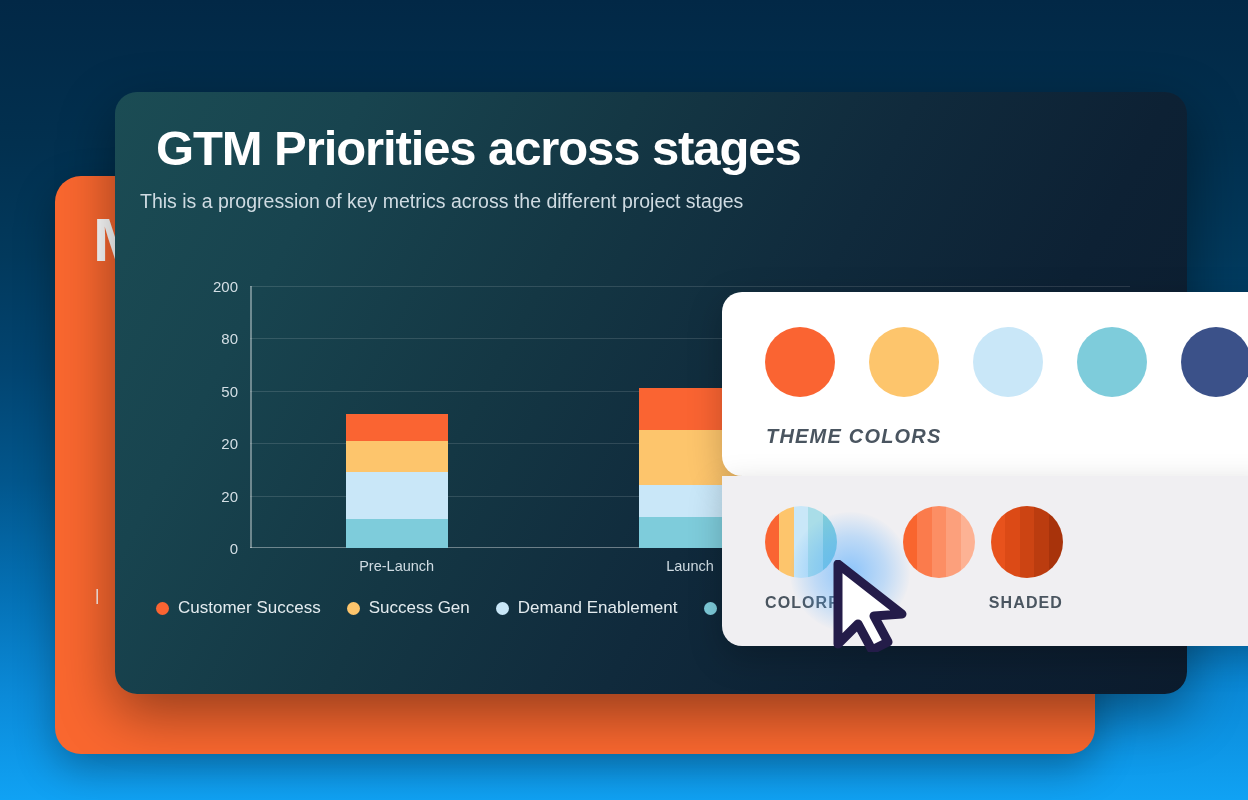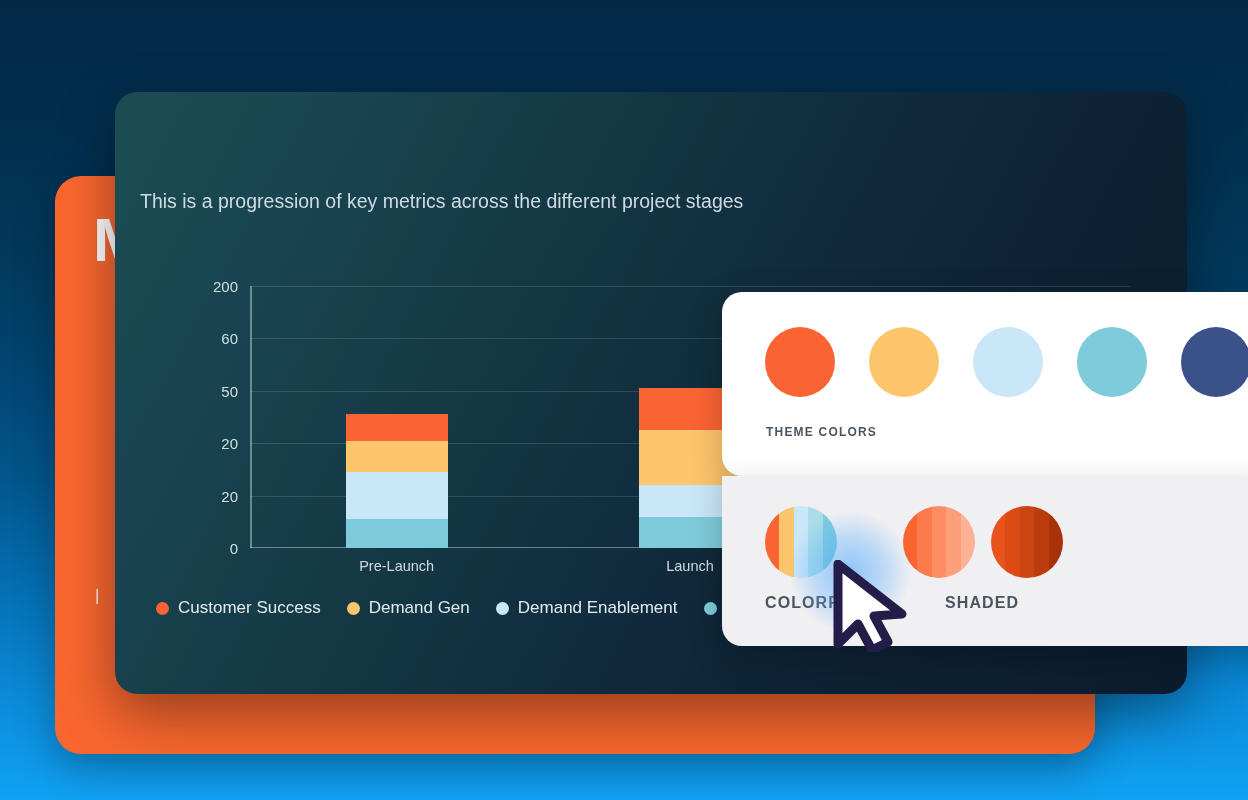--- a/index.html
+++ b/index.html
@@ -90,21 +90,21 @@
   
   #theme-panel {
     position:absolute; left:722px; top:292px; width:560px; height:184px;
     background:#ffffff; border-radius:20px 0 0 20px;
     box-shadow:0 10px 35px rgba(0,0,0,.22);
   }
   .swatch-row { position:absolute; left:43px; top:35px; display:flex; gap:34px; }
   .swatch { width:70px; height:70px; border-radius:50%; }
   #theme-label {
     position:absolute; left:44px; top:133px;
-    font-size:12px; font-weight:bold; color:#4a5560; letter-spacing:1.2px;
+    font-size:20px; font-weight:bold; color:#4a5560; letter-spacing:1.2px;font-style:italic;
   }
 
   #style-panel {
     position:absolute; left:722px; top:476px; width:560px; height:170px;
     background:#f0eff2; border-radius:0 0 0 20px;
     box-shadow:0 12px 34px rgba(0,0,0,.22);
   }
   .style-opt { position:absolute; top:30px; }
   .style-circle {
     width:72px; height:72px; border-radius:50%; overflow:hidden;
@@ -129,29 +129,30 @@
 </head>
 <body>
 
 <div id="orange-card">
   <div id="orange-card-title">M</div>
   <div id="orange-card-sub">|</div>
 </div>
 
 <div id="chart-card">
 
+  <div id="chart-title">GTM Priorities across stages</div>
   <div id="chart-subtitle">This is a progression of key metrics across the different project stages</div>
 
   <div id="plot">
     <div class="tick-wrap" id="tick-wrap">
         <div class="tick-label" style="top: 262px;">0</div>
         <div class="tick-label" style="top: 209.6px;">20</div>
         <div class="tick-label" style="top: 157.2px;">20</div>
         <div class="tick-label" style="top: 104.8px;">50</div>
-        <div class="tick-label" style="top: 52.4px;">60</div>
+        <div class="tick-label" style="top: 52.4px;">80</div>
         <div class="tick-label" style="top: 0px;">200</div>
       </div>
     <div class="plot-area" id="plot-area">
       <div class="axis-y"></div>
       <div class="axis-x"></div>
     <div class="grid-line" style="top: 209.6px;"></div>
         <div class="grid-line" style="top: 157.2px;"></div>
         <div class="grid-line" style="top: 104.8px;"></div>
         <div class="grid-line" style="top: 52.4px;"></div>
         <div class="grid-line" style="top: 0px;"></div>
@@ -179,21 +180,21 @@
       <div class="xlabel" style="left: 827.333px;">Growth</div>
     </div>
 
   <div id="legend">
       <div class="legend-item">
         <span class="legend-dot" style="background: rgb(250, 100, 50);"></span>
         <span class="legend-label">Customer Success</span>
       </div>
       <div class="legend-item">
         <span class="legend-dot" style="background: rgb(253, 197, 108);"></span>
-        <span class="legend-label">Demand Gen</span>
+        <span class="legend-label">Success Gen</span>
       </div>
       <div class="legend-item">
         <span class="legend-dot" style="background: rgb(201, 231, 248);"></span>
         <span class="legend-label">Demand Enablement</span>
       </div>
       <div class="legend-item">
         <span class="legend-dot" style="background: rgb(126, 204, 219);"></span>
         <span class="legend-label">Pro</span>
       </div>
     </div>
@@ -234,20 +235,20 @@
   </div>
 
   <div class="style-opt" style="left:269px;">
     <div class="style-circle" id="sw-shaded-dark">
         <span style="background: rgb(232, 82, 28); width: 20%;"></span>
         <span style="background: rgb(220, 74, 22); width: 20%;"></span>
         <span style="background: rgb(204, 68, 19); width: 20%;"></span>
         <span style="background: rgb(187, 60, 15); width: 20%;"></span>
         <span style="background: rgb(168, 51, 11); width: 20%;"></span>
       </div>
-    <div class="style-label" style="margin-left:-46px;">SHADED</div>
+    <div class="style-label" style="margin-left:-46px;text-align:right;">SHADED</div>
   </div>
 </div>
 
 <div id="cursor-glow"></div>
 <svg id="cursor" width="84" height="92" viewBox="0 0 84 92">
   <path d="M6 4 L6 84 L26 64 L40 90 L56 82 L42 56 L70 54 Z" fill="#ffffff" stroke="#241c49" stroke-width="9" stroke-linejoin="round"></path>
 </svg>
 
 </body></html>

